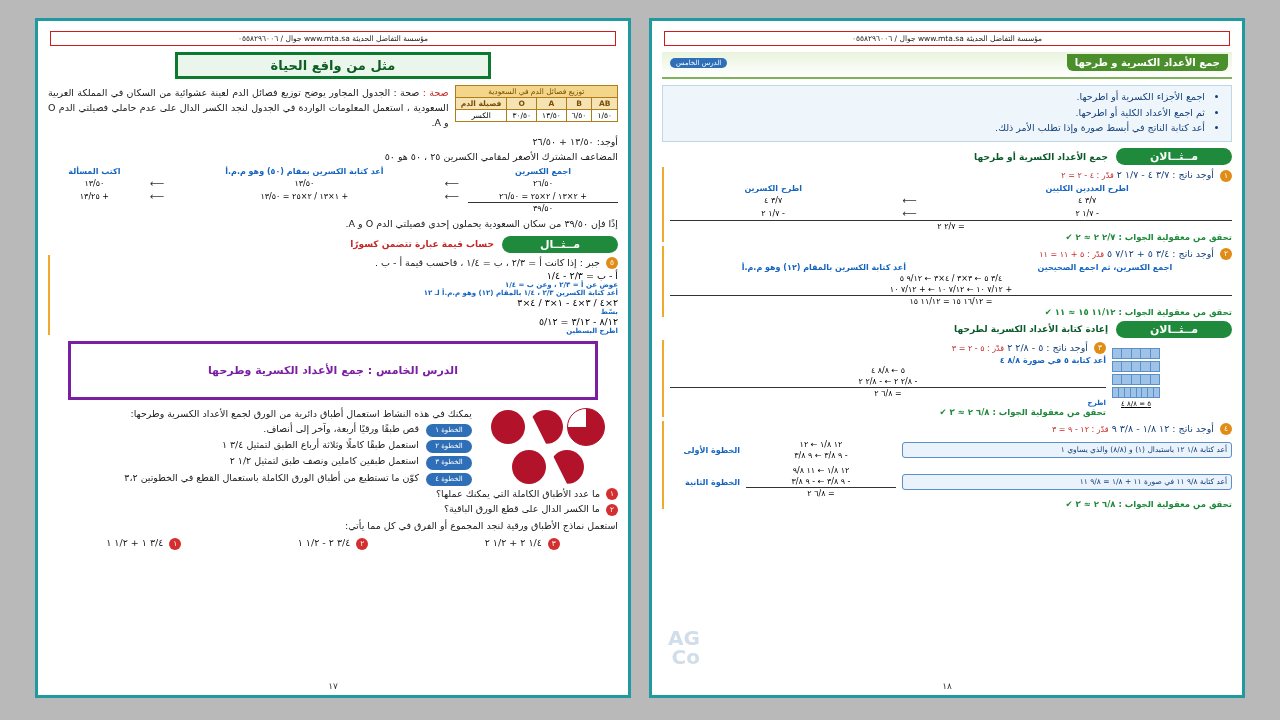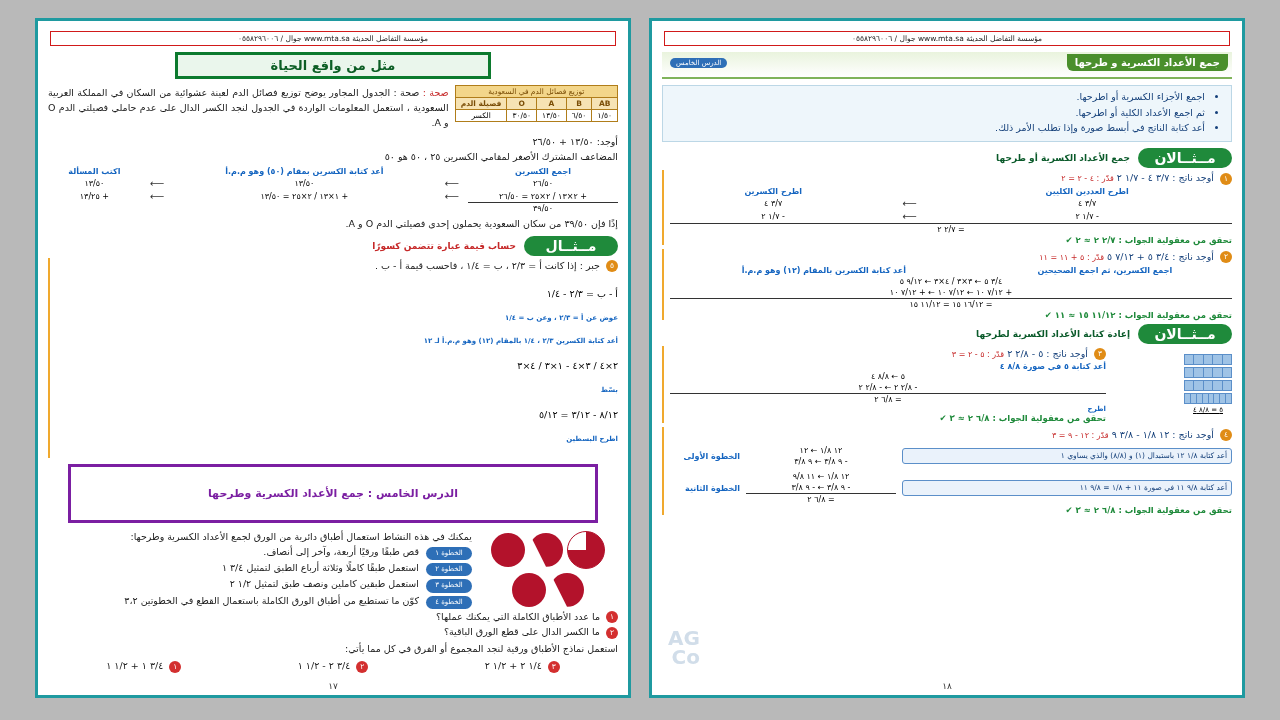--- a/index.html
+++ b/index.html
@@ -90,41 +90,41 @@
     color:#15407a;
     line-height:1.55;
     margin-bottom:6px;
   }
   .topbox li{margin-bottom:1px;}
   ul{margin:0;padding-right:16px;}
   .green-pill{
     background:#1f8a3b;
     color:#fff;
     font-weight:bold;
-    font-size:14px;
+    font-size:11px;
     text-align:center;
     border-radius:12px;
-    padding:2px 1px;
+    padding:2px 12px;
     width:92px;
     display:inline-block;
   }
   .pill-row{
     display:flex;align-items:center;gap:8px;margin:4px 0 2px 0;
   }
   .pill-note{font-size:9px;color:#0a5a2a;font-weight:bold;}
   .para{font-size:9.5px;color:#1a1a1a;line-height:1.6;text-align:justify;}
   .red{color:#c62828;}
   .blue{color:#15407a;}
   .num-badge{
     display:inline-block;width:12px;height:12px;line-height:12px;
     border-radius:50%;background:#e08c16;color:#fff;font-size:7.5px;
     text-align:center;vertical-align:middle;margin-left:3px;
   }
   .num-badge.red{background:#d32f2f;color:#fff;}
-  .eqline{font-size:9.5px;direction:rtl;margin:15px 0;}
+  .eqline{font-size:9.5px;direction:rtl;margin:0 0;}
   
   table.bl{border-collapse:collapse;font-size:7.5px;}
   table.bl td,table.bl th{border:1px solid #b07d1a;padding:1px 5px;text-align:center;}
   table.bl th{background:#f6e3b4;color:#7a4d06;font-weight:bold;}
   table.bl caption{background:#f3d68a;color:#7a4d06;font-size:7.5px;padding:1px;border:1px solid #b07d1a;border-bottom:none;}
   .work-table{width:100%;font-size:8px;border-collapse:collapse;}
   .work-table td{padding:1px 3px;vertical-align:middle;text-align:center;}
   .wh{color:#1565c0;font-weight:bold;font-size:8px;}
   .arrow{color:#333;font-size:10px;}
   .vline{border-right:2px solid #f0a92e;}
@@ -252,21 +252,21 @@
           </div>
           <div class="vline"></div>
         </div>
 
         <div class="pill-row">
           <span class="green-pill">مــثــالان</span>
           <span class="pill-note">إعادة كتابة الأعداد الكسرية لطرحها</span>
         </div>
 
         <div style="display:flex;gap:6px;">
-          <div style="width:120px;display:flex;flex-direction:column;align-items:flex-start;justify-content:center;gap:3px;text-decoration:underline;">
+          <div style="width:120px;display:flex;flex-direction:column;align-items:flex-end;justify-content:center;gap:3px;text-decoration:underline;">
             <div class="bars">
               <div class="bar">
                   <i></i>
                   <i></i>
                   <i></i>
                   <i></i>
                   <i></i>
                 </div>
               <div class="bar">
                   <i></i>

